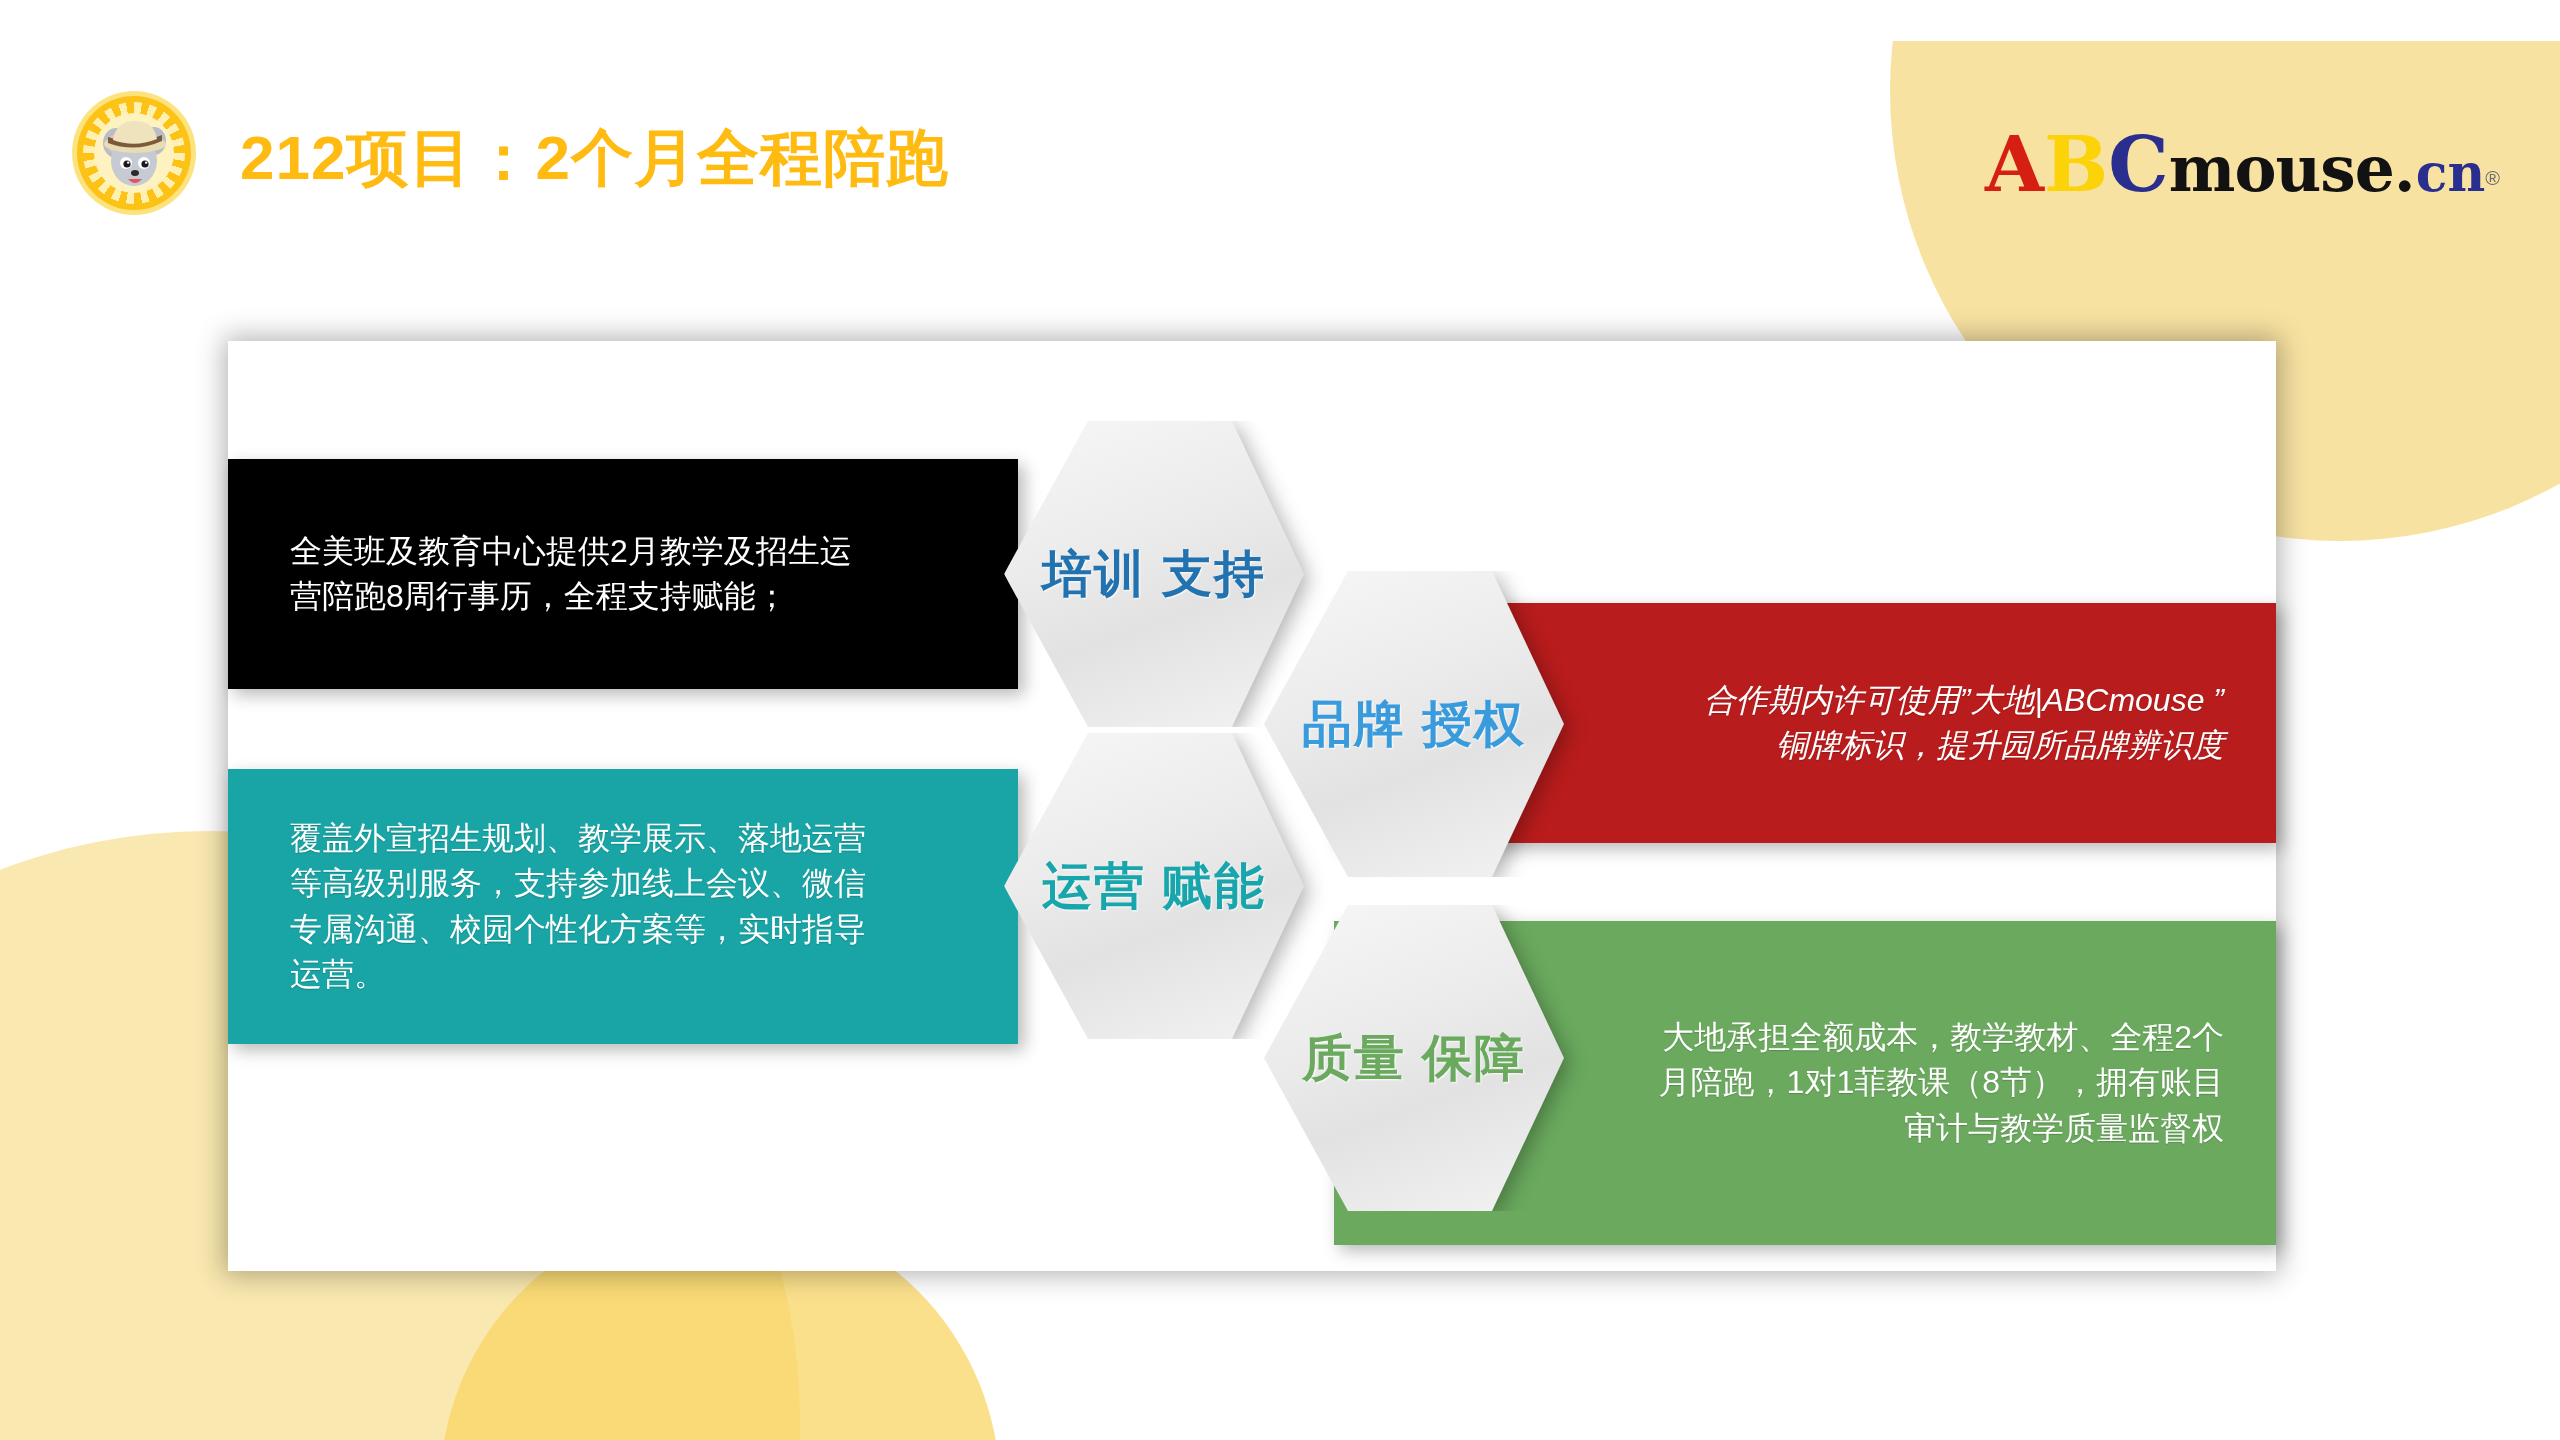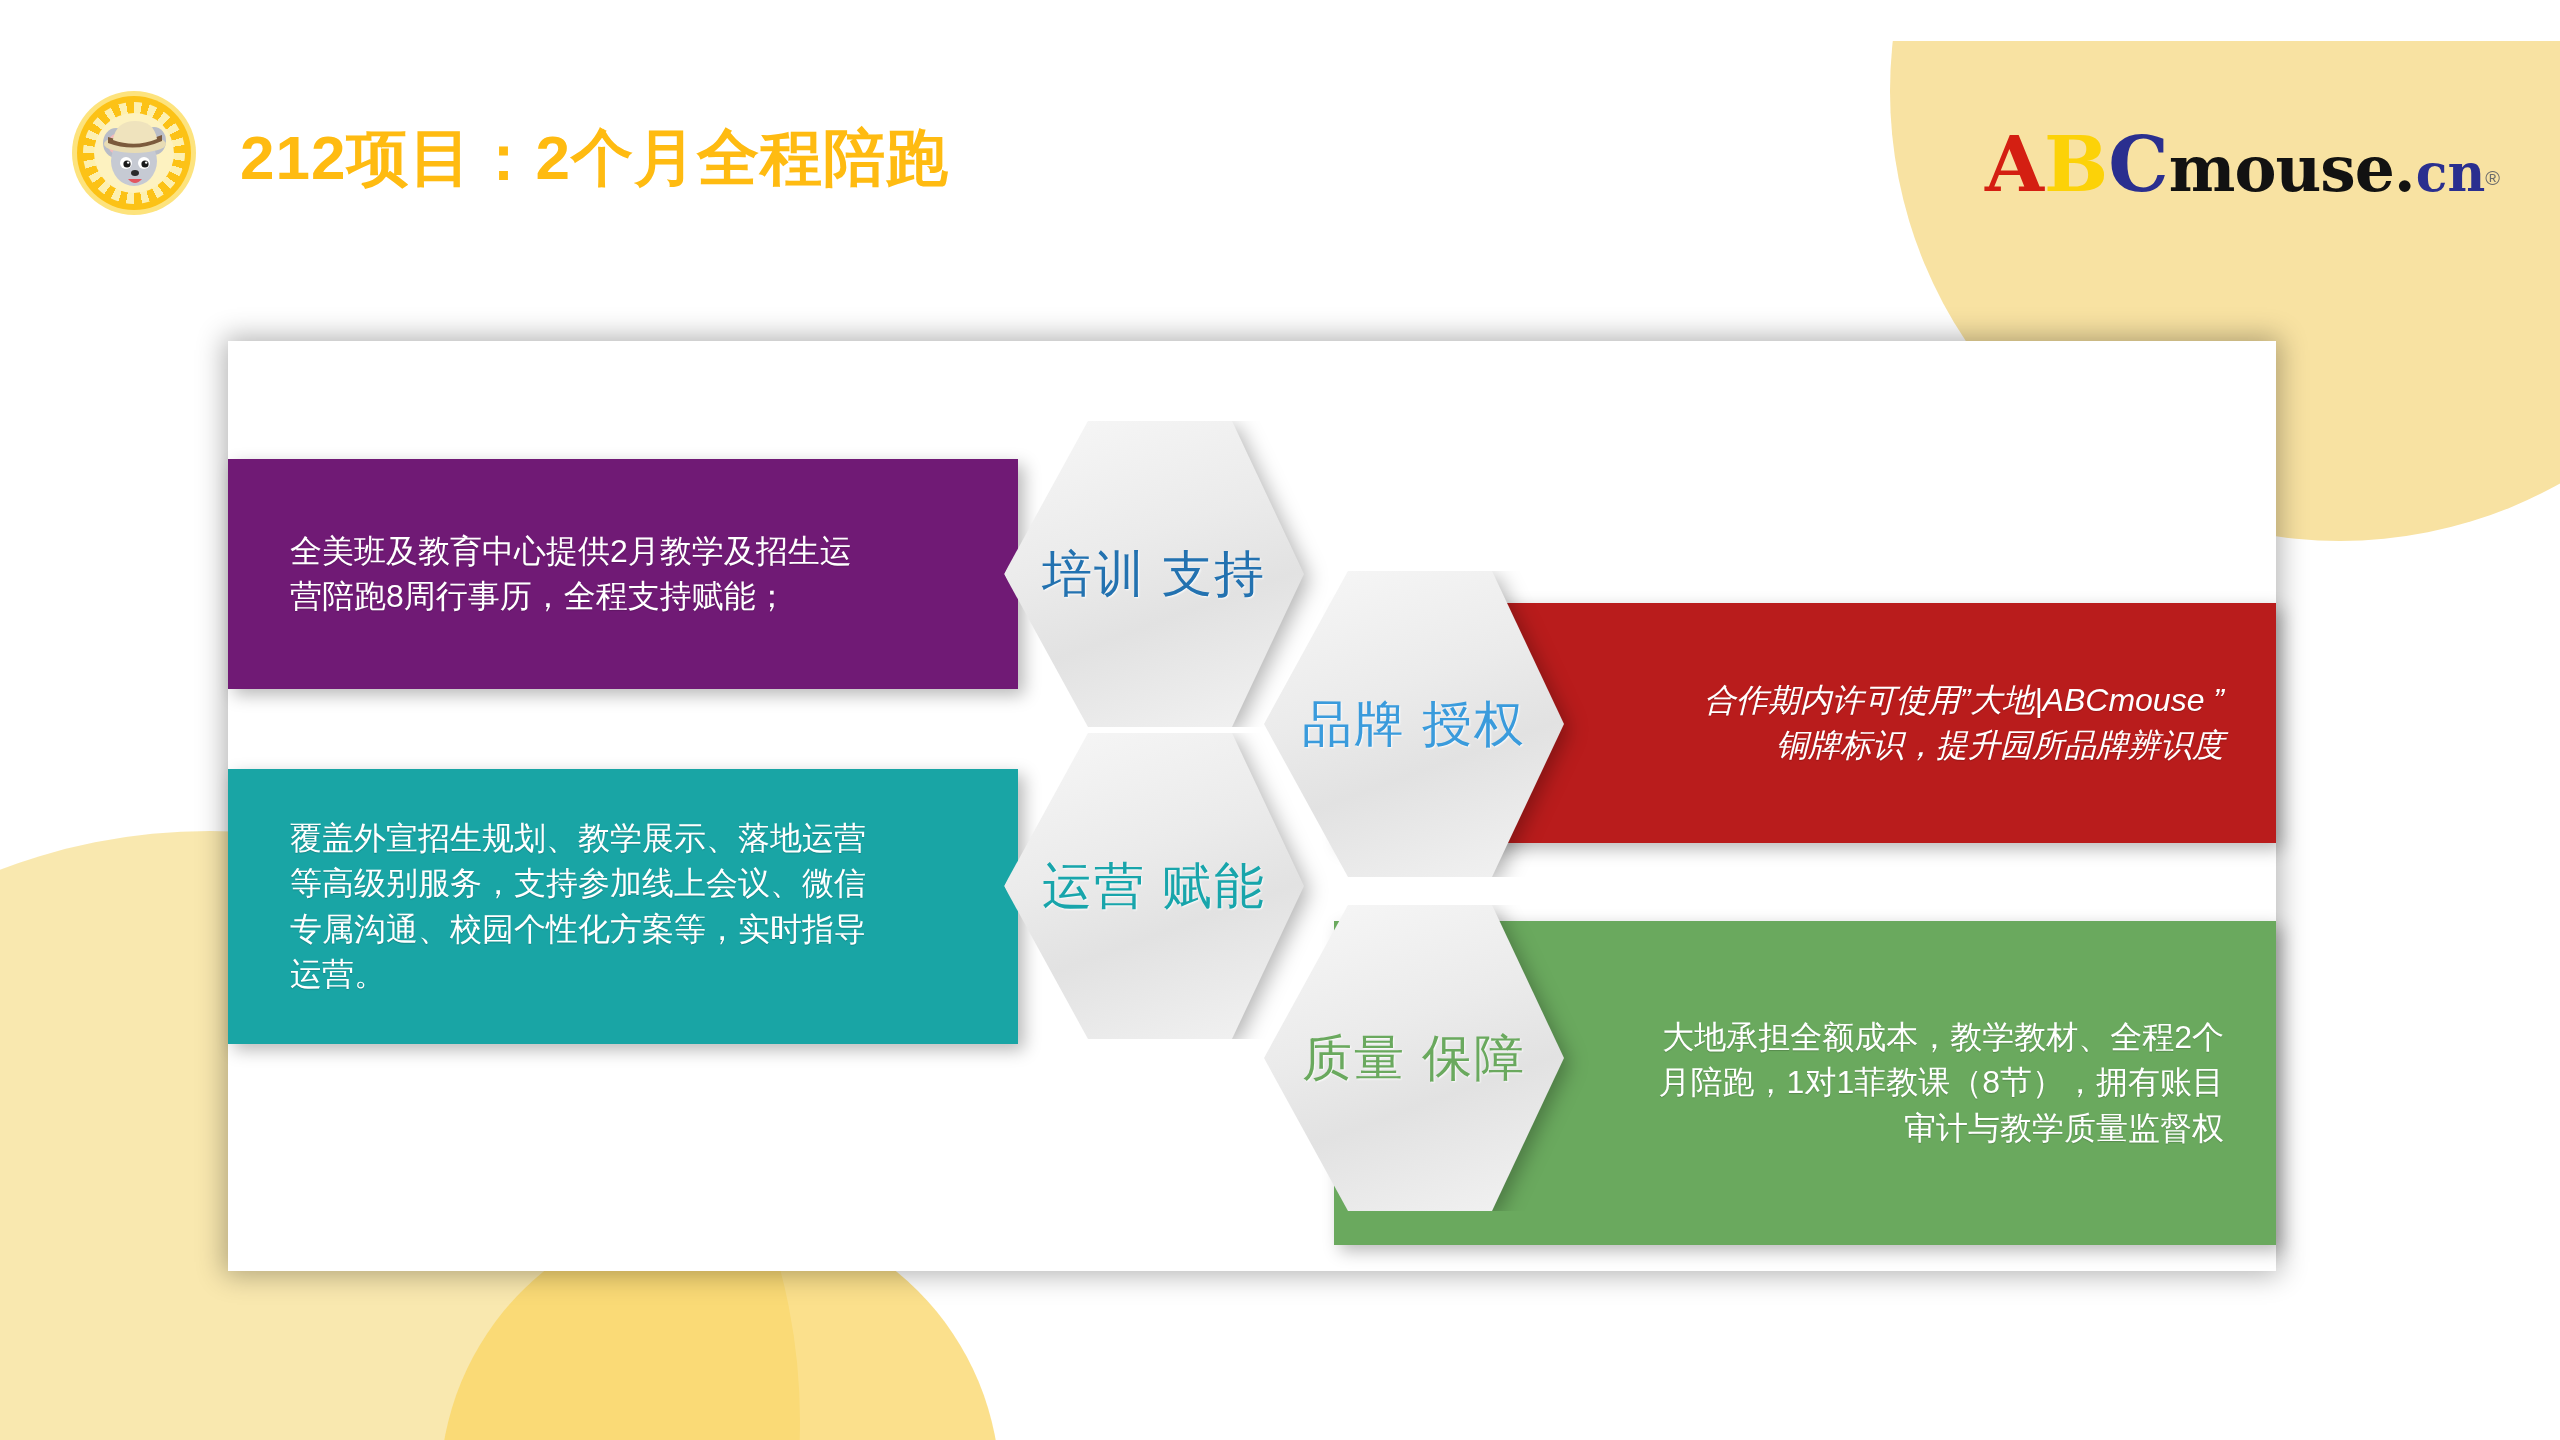--- a/index.html
+++ b/index.html
@@ -170,21 +170,21 @@
 
   
   .bar.right {
     padding-left: 150px;
     padding-right: 52px;
     justify-content: flex-end;
     box-shadow: 6px 6px 16px rgba(0,0,0,0.28);
   }
   .bar.right .bar-text { text-align: right; }
 
-  .bar-1 { top: 418px;  width: 790px;  height: 230px; background: #701a75; }
+  .bar-1 { top: 418px;  width: 790px;  height: 230px; background: #000000; }
   .bar-2 { top: 728px;  width: 790px;  height: 275px; background: #19a5a5; }
   .bar-3 { top: 562px;  left: 1334px;  width: 942px; height: 240px; background: #b91c1c; font-style: italic; }
   .bar-4 { top: 880px;  left: 1334px;  width: 942px; height: 324px; background: #6aa95e; }
 
   
   .hex {
     position: absolute;
     width: 300px;
     height: 306px;
     clip-path: polygon(28% 0%, 100% 0%, 100% 0%, 130% 50%, 100% 100%, 100% 100%, 28% 100%, 0% 50%);
@@ -194,21 +194,21 @@
     position: absolute;
     inset: 0;
     background: linear-gradient(160deg, #f7f7f7 0%, #ebebeb 40%, #e2e2e2 62%, #f3f3f3 100%);
     clip-path: polygon(24% 0%, 76% 0%, 100% 50%, 76% 100%, 24% 100%, 0% 50%);
     display: flex;
     align-items: center;
     justify-content: center;
   }
   .hex-label {
     font-size: 50px;
-    font-weight: normal;
+    font-weight: bold;
     line-height: 1.18;
     text-align: left;
     letter-spacing: 2px;
     text-shadow: 1px 1px 2px rgba(255,255,255,0.9);
   }
 
   .hex-1 { left: 1004px; top: 380px; }
   .hex-2 { left: 1264px; top: 530px; }
   .hex-3 { left: 1004px; top: 692px; }
   .hex-4 { left: 1264px; top: 864px; }

